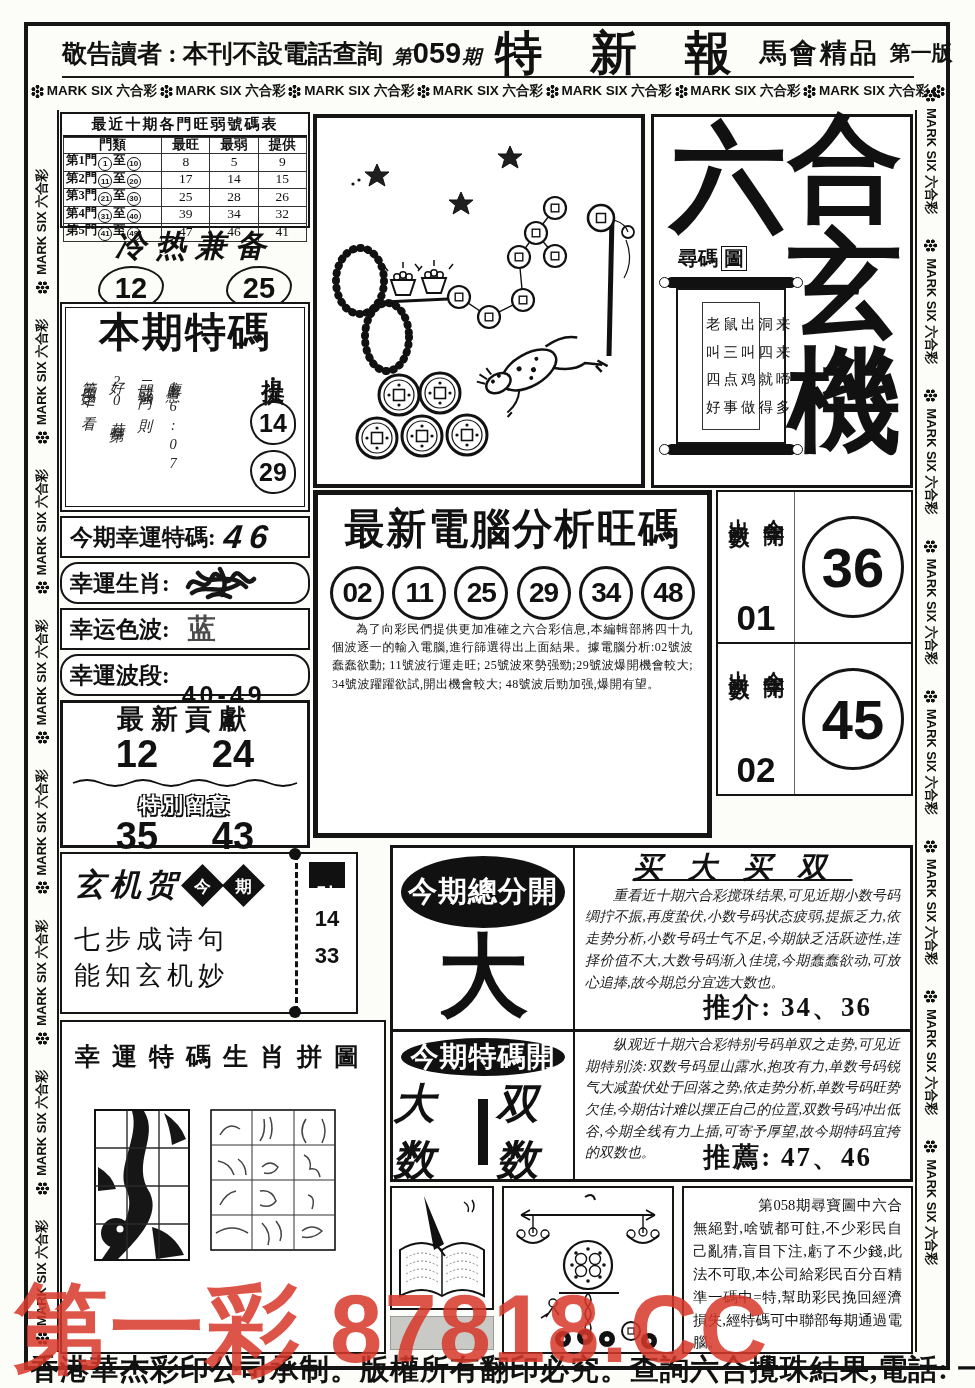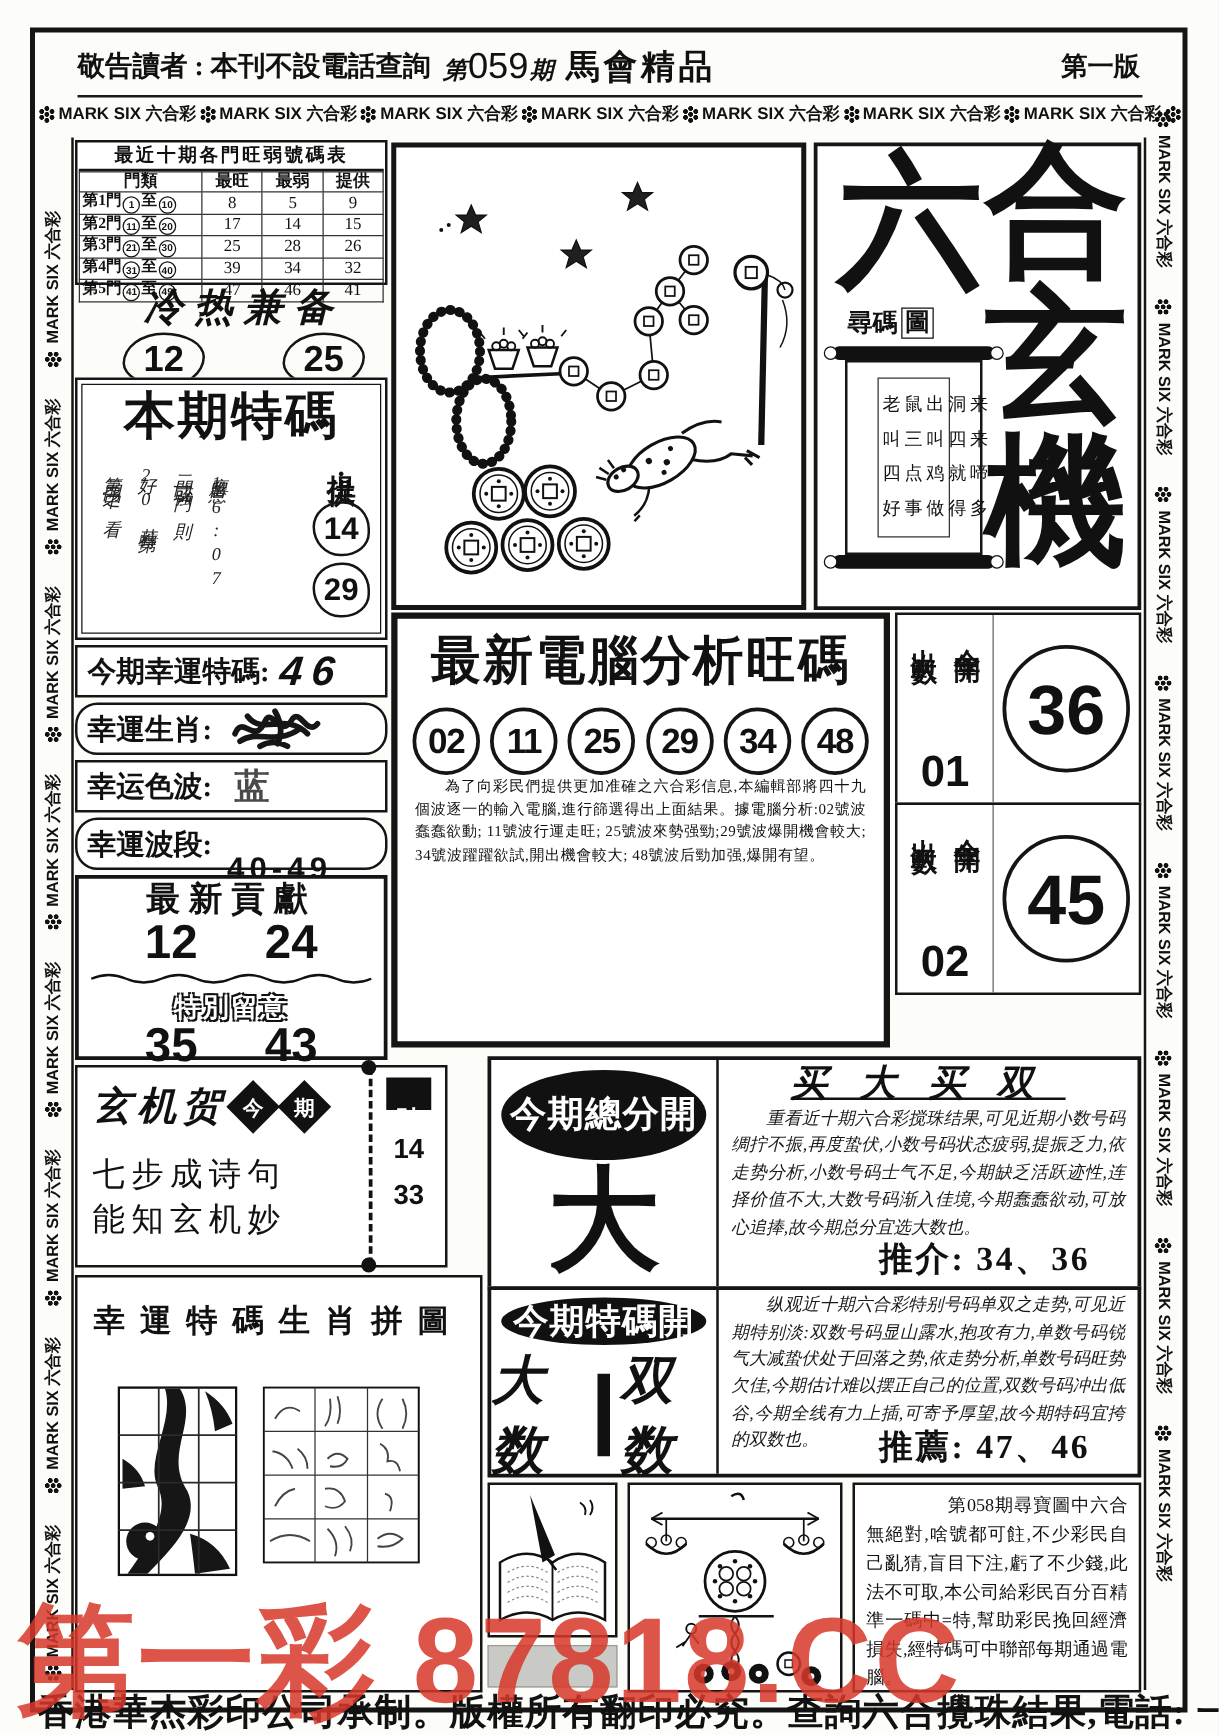--- a/index.html
+++ b/index.html
@@ -5,24 +5,24 @@
   html,body{margin:0;padding:0;background:#e9e9e5;}
   .page{position:relative;width:975px;height:1388px;background:#fcfcf8;color:#111;
         font-family:"Liberation Serif","DejaVu Serif",serif;overflow:hidden;}
 
   .frame{position:absolute;left:24px;top:22px;width:918px;height:1340px;border:4px solid #151515;}
   .vrule{position:absolute;top:110px;width:2px;height:1242px;background:#151515;z-index:2;}
   #vrule-l{left:57px}#vrule-r{left:915px}
 
   
   .header{position:absolute;left:62px;top:30px;width:852px;height:46px;display:flex;align-items:center;gap:10px;border-bottom:2px solid #1a1a1a;}
-  .notice{font-weight:700;font-size:22px;white-space:nowrap;}
+  .notice{font-weight:700;font-size:25px;white-space:nowrap;}
   .issue{display:flex;align-items:baseline;white-space:nowrap;}
   .issue .scr{font-style:italic;font-weight:700;font-size:19px;}
-  .issue .num{font-weight:400;font-size:29px;font-family:"Liberation Sans",sans-serif;margin:0 1px;}
+  .issue .num{font-weight:700;font-size:29px;font-family:"Liberation Sans",sans-serif;margin:0 1px;}
   .masthead{font-weight:900;font-size:47px;letter-spacing:18px;white-space:nowrap;line-height:1;margin-left:4px;}
   .mast-right{font-weight:900;font-size:27px;letter-spacing:3px;white-space:nowrap;}
   .edition{margin-left:auto;font-size:21px;font-weight:600;white-space:nowrap;margin-right:2px;}
 
   
   .mslogo-row{position:absolute;left:30px;top:82px;width:916px;display:flex;justify-content:space-between;align-items:center;z-index:3;}
   .ms-item{display:flex;align-items:center;gap:5px;font-weight:700;font-size:13.5px;font-family:"Liberation Sans",sans-serif;white-space:nowrap;}
   .flower{width:15px;height:15px;flex:0 0 auto;border-radius:50%;background:
     radial-gradient(circle at 7.5px 2.8px,#111 1.7px,transparent 2.2px),
     radial-gradient(circle at 11.6px 5.2px,#111 1.7px,transparent 2.2px),
@@ -165,20 +165,21 @@
   <div class="vrule" id="vrule-l"></div>
   <div class="vrule" id="vrule-r"></div>
 
   <div class="header">
     <span class="notice">敬告讀者 : 本刊不設電話查詢</span>
     <span class="issue">
       <span class="scr">第</span>
       <span class="num">059</span>
       <span class="scr">期</span>
     </span>
+    <span class="masthead">特 新 報</span>
     <span class="mast-right">馬會精品</span>
     <span class="edition">第一版</span>
   </div>
 
   <div class="mslogo-row">
     <span class="flower"></span>
     <span class="ms-item">
         <span>MARK SIX 六合彩</span>
       </span>
     <span class="flower"></span>

